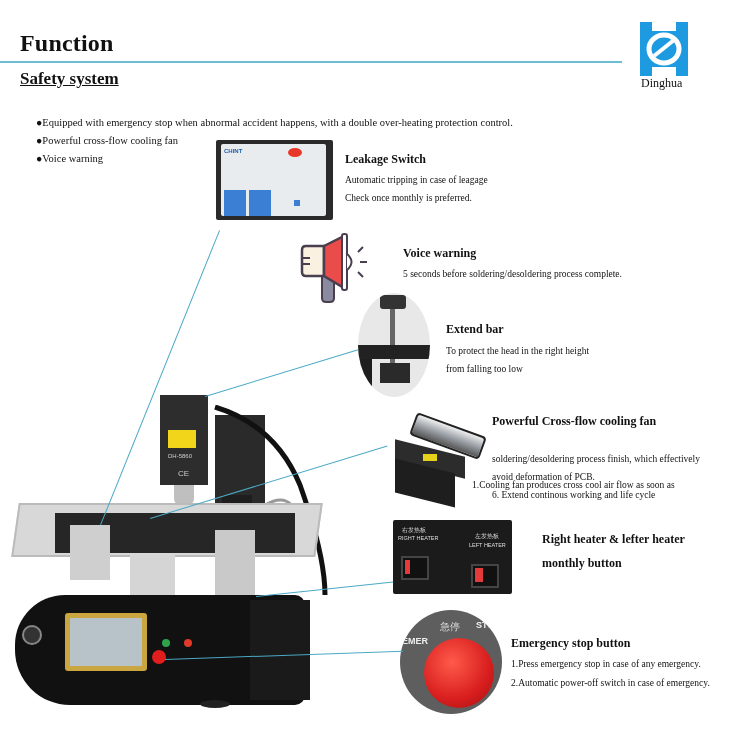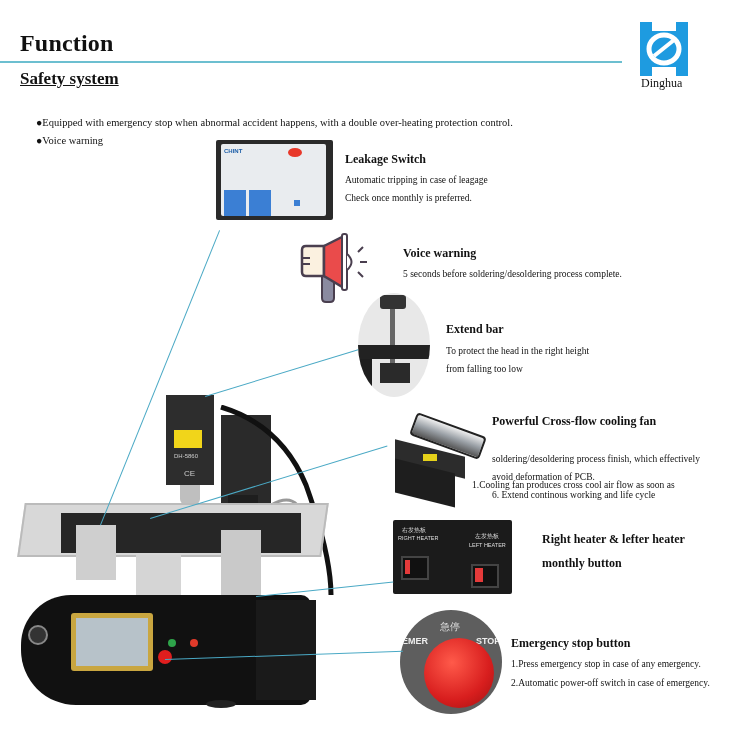--- a/index.html
+++ b/index.html
@@ -30,20 +30,21 @@
     <rect x="12" y="0" width="24" height="9" fill="#fff"></rect>
     <rect x="12" y="45" width="24" height="9" fill="#fff"></rect>
     <ellipse cx="24" cy="27" rx="15" ry="14" fill="none" stroke="#fff" stroke-width="5"></ellipse>
     <path d="M14 34 L34 18" stroke="#fff" stroke-width="4"></path>
   </svg>
 </div>
 <div class="abs logo-text">Dinghua</div>
 
 <ul class="abs bullets">
   <li>●Equipped with emergency stop when abnormal accident happens, with a double over-heating protection control.</li>
+  <li>●Powerful cross-flow cooling fan</li>
   <li>●Voice warning</li>
 </ul>
 
 <div class="abs photo" style="left:216px;top:140px;width:117px;height:80px;background:#2a2a2a;">
   <div class="abs" style="left:5px;top:4px;width:105px;height:72px;background:#e9ecef;border-radius:2px;"></div>
   <div class="abs" style="left:8px;top:8px;font-size:6px;color:#1e5fa8;font-family:'Liberation Sans',sans-serif;font-weight:bold;">CHINT</div>
   <div class="abs" style="left:72px;top:8px;width:14px;height:9px;background:#e8382a;border-radius:50%;"></div>
   <div class="abs" style="left:8px;top:50px;width:22px;height:26px;background:#3b7fd4;"></div>
   <div class="abs" style="left:33px;top:50px;width:22px;height:26px;background:#3b7fd4;"></div>
   <div class="abs" style="left:78px;top:60px;width:6px;height:6px;background:#3b7fd4;"></div>
@@ -100,28 +101,28 @@
   <div class="abs" style="left:78px;top:44px;width:24px;height:20px;background:#111;border:2px solid #444;">
     <div style="position:absolute;left:2px;top:2px;width:8px;height:14px;background:#e53a3a;"></div>
   </div>
 </div>
 <div class="abs h" style="left:542px;top:532px;">Right heater &amp; lefter heater</div>
 <div class="abs h" style="left:542px;top:556px;">monthly button</div>
 
 <div class="abs" style="left:400px;top:610px;width:102px;height:104px;border-radius:50%;background:#5e5e5e;overflow:hidden;font-family:'Liberation Sans',sans-serif;">
   <div class="abs" style="left:40px;top:10px;font-size:10px;color:#ddd;">急停</div>
   <div class="abs" style="left:2px;top:26px;font-size:9px;color:#eee;font-weight:bold;">EMER</div>
-  <div class="abs" style="left:76px;top:26px;font-size:9px;color:#eee;font-weight:bold;">STOP</div>
+  <div class="abs" style="left:76px;top:10px;font-size:9px;color:#eee;font-weight:bold;">STOP</div>
   <div class="abs" style="left:24px;top:28px;width:70px;height:70px;border-radius:50%;background:radial-gradient(circle at 40% 35%,#ff5a4a,#d81e1e 60%,#a01010);"></div>
 </div>
 <div class="abs h" style="left:511px;top:636px;">Emergency stop button</div>
 <div class="abs p" style="left:511px;top:655px;">1.Press emergency stop in case of any emergency.</div>
 <div class="abs p" style="left:511px;top:674px;">2.Automatic power-off switch in case of  emergency.</div>
 
-<div class="abs" style="left:16px;top:385px;width:400px;height:340px;padding-left:35px;">
+<div class="abs" style="left:10px;top:385px;width:400px;height:340px;padding-left:35px;">
 
   <div class="abs" style="left:205px;top:30px;width:50px;height:120px;background:#2a2a2a;"></div>
   <div class="abs" style="left:212px;top:110px;width:30px;height:70px;background:#1e1e1e;"></div>
 
   <div class="abs" style="left:150px;top:10px;width:48px;height:90px;background:#2d2d2d;"></div>
   <div class="abs" style="left:158px;top:45px;width:28px;height:18px;background:#f1d51a;"></div>
   <div class="abs" style="left:158px;top:68px;font-size:6px;color:#ccc;font-family:'Liberation Sans',sans-serif;">DH-5860</div>
   <div class="abs" style="left:168px;top:84px;font-size:8px;color:#ccc;font-family:'Liberation Sans',sans-serif;">CE</div>
   <div class="abs" style="left:164px;top:100px;width:20px;height:20px;background:#bfbfbf;border-radius:0 0 6px 6px;"></div>
 

